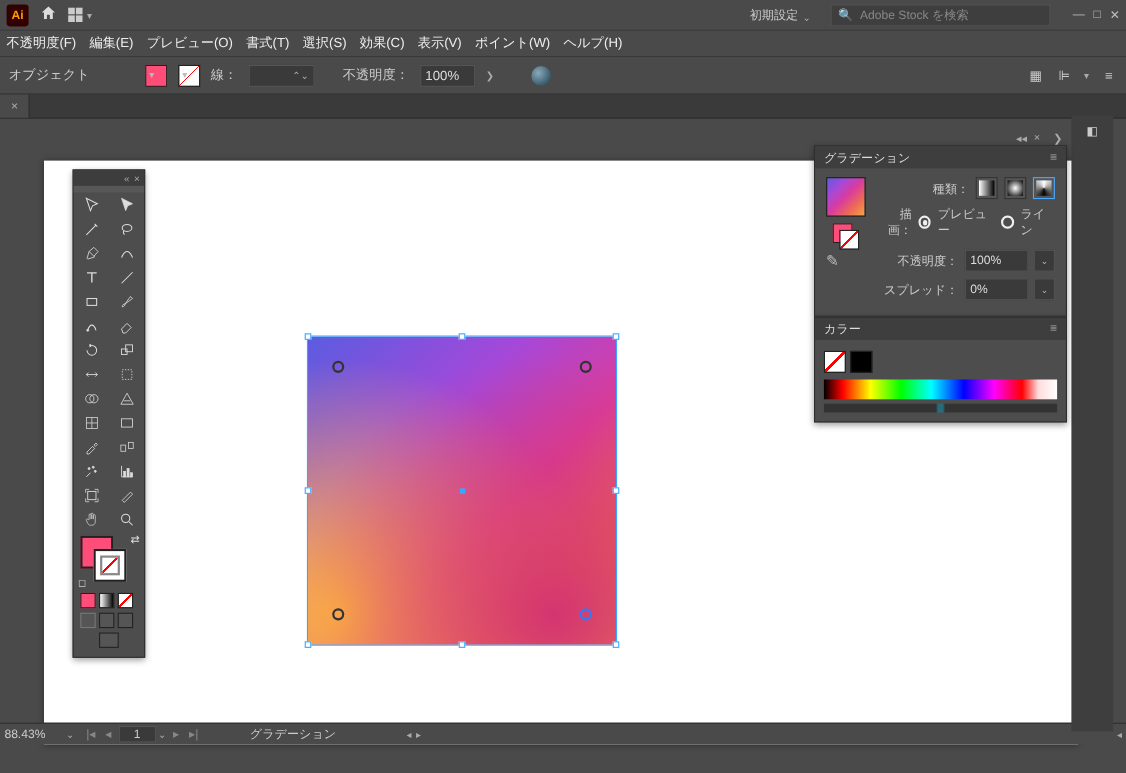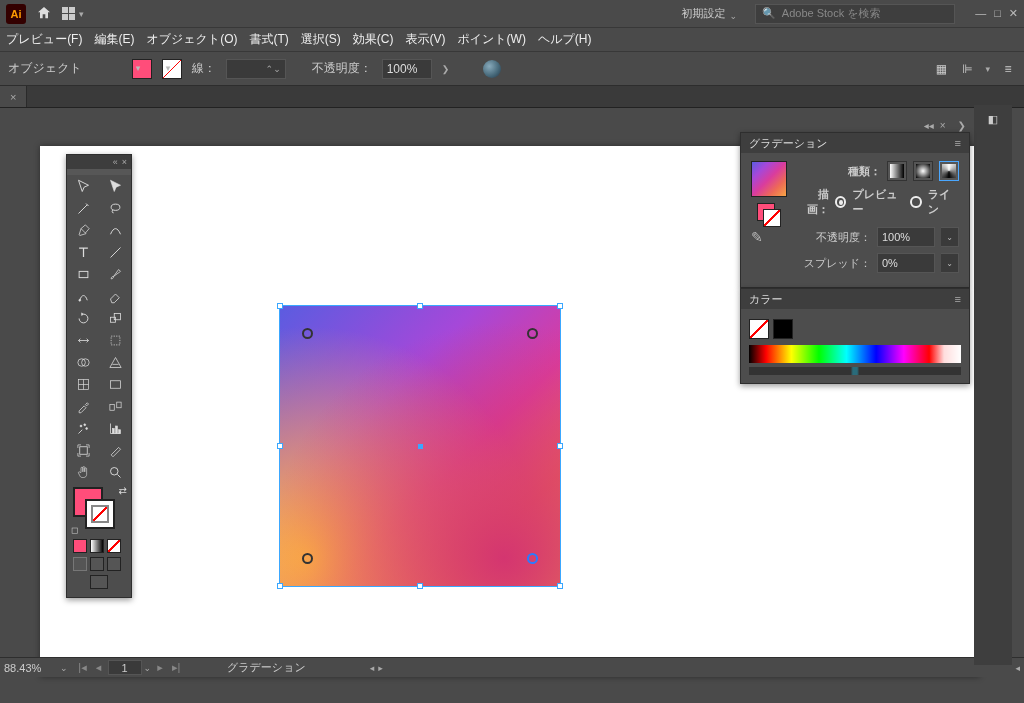--- a/index.html
+++ b/index.html
@@ -141,23 +141,23 @@
     <span>Adobe Stock を検索</span>
   </div>
   <div class="win-ctrl">
     <span>—</span>
     <span>□</span>
     <span>✕</span>
   </div>
 </div>
 
 <div class="menubar">
-  <span>プレビュー(F)</span>
+  <span>不透明度(F)</span>
   <span>編集(E)</span>
-  <span>オブジェクト(O)</span>
+  <span>プレビュー(O)</span>
   <span>書式(T)</span>
   <span>選択(S)</span>
   <span>効果(C)</span>
   <span>表示(V)</span>
   <span>ポイント(W)</span>
   <span>ヘルプ(H)</span>
 </div>
 
 <div class="controlbar">
   <span>オブジェクト</span>
@@ -404,21 +404,21 @@
       <span>×</span>
       <span style="margin-left:6px">❯</span>
     </div>
 
     <div class="panel">
       <div class="panel-head">
         <span>グラデーション</span>
         <span class="menu">≡</span>
       </div>
       <div class="panel-body">
-        <div style="display:flex; gap:20px;font-weight:bold;">
+        <div style="display:flex; gap:20px;">
           <div style="display:flex;flex-direction:column;gap:6px;align-items:center">
             <div class="grad-preview"></div>
             <div style="position:relative;width:24px;height:24px">
               <div style="position:absolute;left:0;top:0;width:18px;height:18px;background:#ff4d7a;border:1px solid #222"></div>
               <div style="position:absolute;right:0;bottom:0;width:18px;height:18px;background:linear-gradient(135deg,#fff 45%,red 45%,red 55%,#fff 55%);border:1px solid #222"></div>
             </div>
           </div>
           <div style="flex:1">
             <div class="grad-row">
               <span class="lbl">種類：</span>

